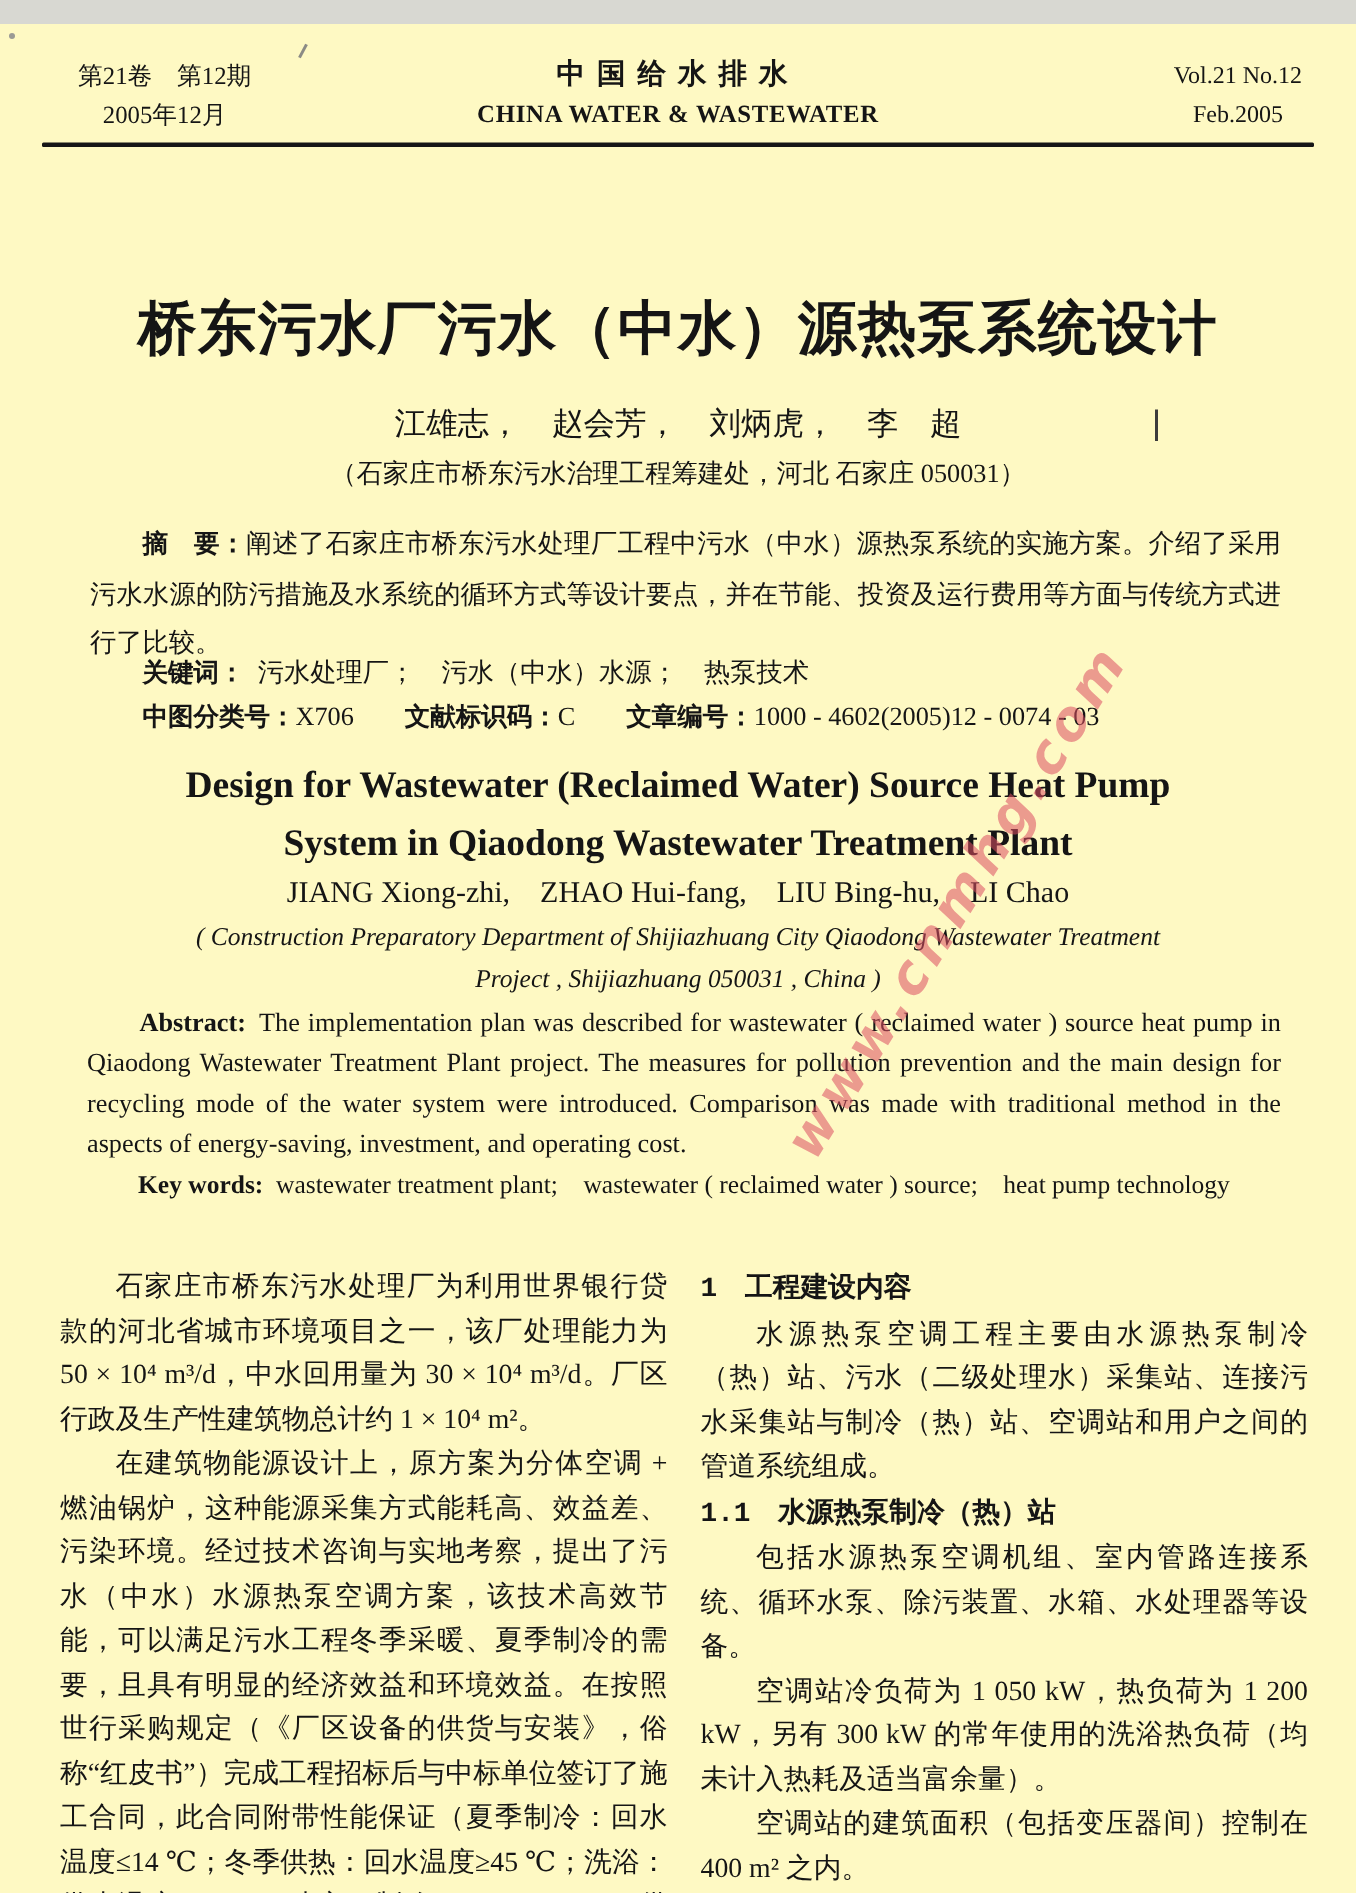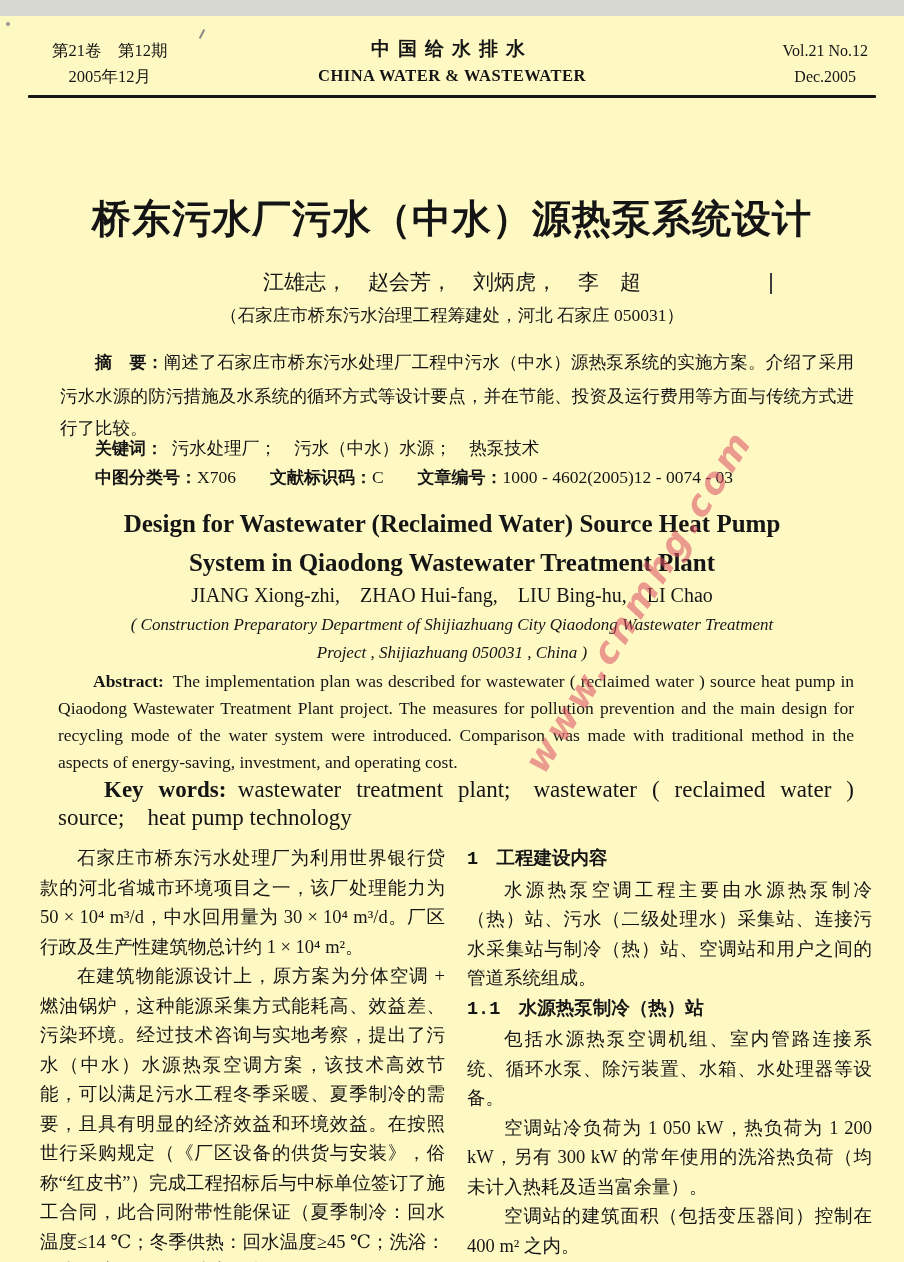--- a/index.html
+++ b/index.html
@@ -30,21 +30,21 @@
   
   .title-en{position:absolute;left:0;right:0;text-align:center;font-size:25px;font-weight:bold;}
   .title-en.l1{top:494px;}
   .title-en.l2{top:533px;}
   .authors-en{position:absolute;left:0;right:0;top:568px;text-align:center;font-size:20px;}
   .affil-en{position:absolute;left:0;right:0;text-align:center;font-size:17px;font-style:italic;}
   .affil-en.l1{top:599px;}
   .affil-en.l2{top:627px;}
   .abs-en{position:absolute;left:58px;right:50px;top:652px;font-size:17.5px;
     line-height:27px;text-align:justify;text-indent:2em;margin:0;}
-  .kw-en{position:absolute;left:58px;right:50px;top:760px;font-size:23px;
+  .kw-en{position:absolute;left:58px;right:50px;top:760px;font-size:17px;
     line-height:28px;text-align:justify;text-indent:2em;margin:0;}
   
   .cols{position:absolute;left:40px;top:828px;width:832px;display:flex;gap:22px;}
   .col{width:405px;font-size:18.5px;line-height:29.5px;text-align:justify;}
   .col p{margin:0;text-indent:2em;}
   .col h3{margin:1px 0;font-size:18.5px;font-weight:bold;text-indent:0;
     font-family:Liberation Mono, monospace;text-align:left;}
   
   .wm{position:absolute;left:516px;top:742px;transform-origin:0 0;transform:rotate(-58deg);
     font-family:"DejaVu Sans","Liberation Sans",sans-serif;font-size:36px;font-weight:bold;
@@ -62,21 +62,21 @@
   <div class="hdr-left">
     <div>第21卷　第12期</div>
     <div>2005年12月</div>
   </div>
   <div class="hdr-center">
     <div class="cn">中国给水排水</div>
     <div class="en">CHINA WATER &amp; WASTEWATER</div>
   </div>
   <div class="hdr-right">
     <div>Vol.21 No.12</div>
-    <div>Dec.2005</div>
+    <div>Feb.2005</div>
   </div>
   <div class="hdr-rule"></div>
 
   <div class="title-cn">桥东污水厂污水（中水）源热泵系统设计</div>
   <div class="authors-cn">江雄志，　赵会芳，　刘炳虎，　李　超</div>
   <div class="affil-cn">（石家庄市桥东污水治理工程筹建处，河北 石家庄 050031）</div>
 
   <p class="abs-cn"><b class="lbl">摘　要：</b><span>阐述了石家庄市桥东污水处理厂工程中污水（中水）源热泵系统的实施方案。介绍了采用污水水源的防污措施及水系统的循环方式等设计要点，并在节能、投资及运行费用等方面与传统方式进行了比较。</span></p>
 
   <p class="kw-cn"><b class="lbl">关键词：</b><span> 污水处理厂；  污水（中水）水源；  热泵技术</span></p>

